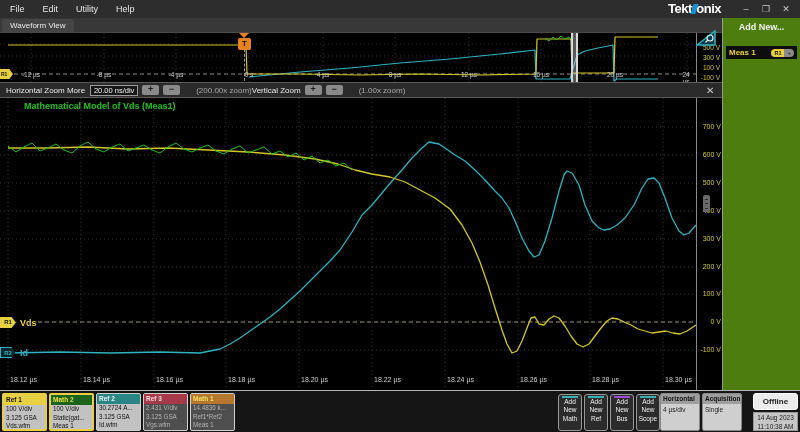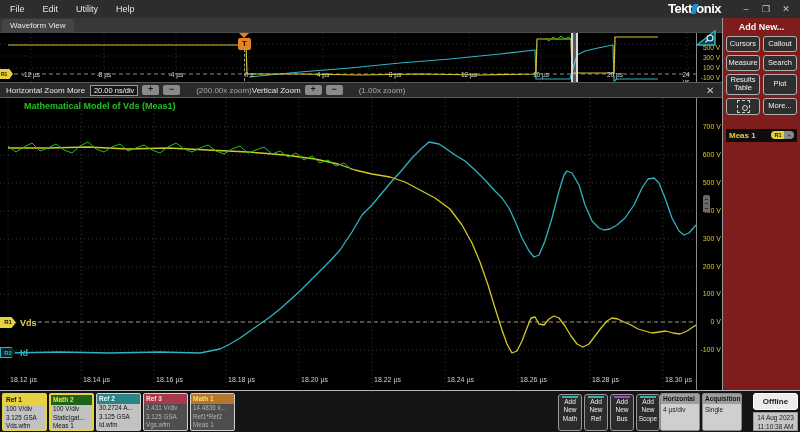--- a/index.html
+++ b/index.html
@@ -50,21 +50,21 @@
   .mp-ticks span { position:absolute; top:278px; color:#cfcfcf; font-size:7px; }
   .handle { position:absolute; left:0; display:flex; align-items:center; }
   .handle .pent { width:16px; height:11px; clip-path:polygon(0 0,72% 0,100% 50%,72% 100%,0 100%); font-size:6px; font-weight:bold; line-height:11px; text-align:center; }
   .handle .hlabel { font-size:9px; font-weight:bold; margin-left:4px; }
   .pent-r1 { background:#e8d043; color:#141400; }
   .pent-r2 { background:#06272b; color:#2fb3c2; border:1px solid #2fb3c2; }
   .splitter { position:absolute; left:703px; top:97px; width:7px; height:17px; background:#6a6a6a; border-radius:2px; display:flex; flex-direction:column; justify-content:space-evenly; align-items:center; }
   .splitter i { display:block; width:3px; height:1px; background:#2a2a2a; }
 
   
-  .rightpanel { position:absolute; left:722px; top:18px; width:78px; height:372px; background:#7f1d1d; border-left:1px solid #9a9a9a; }
+  .rightpanel { position:absolute; left:722px; top:18px; width:78px; height:372px; background:#4d7c0f; border-left:1px solid #9a9a9a; }
   .rp-title { color:#f5f5f5; font-size:9px; font-weight:bold; text-align:center; margin-top:4px; }
   .rp-grid { display:flex; flex-wrap:wrap; justify-content:center; gap:3px; margin-top:4px; padding:0 2px; }
   .rp-btn { width:34px; min-height:16px; background:#2e2e2e; border:1px solid #b0b0b0; border-radius:3px; color:#f0f0f0; font-size:7.5px; text-align:center; display:flex; align-items:center; justify-content:center; line-height:1.1; padding:1px 0; }
   .zoombox-icon { width:13px; height:13px; border:1px dashed #cfcfcf; position:relative; }
   .zoombox-icon i { position:absolute; right:1px; bottom:1px; width:6px; height:6px; border:1px solid #cfcfcf; border-radius:50%; }
   .meas-block { margin:14px 3px 0 3px; }
   .meas-head { background:#0d0d0d; height:13px; display:flex; align-items:center; justify-content:space-between; padding:0 3px; }
   .meas-name { color:#e8d043; font-size:8px; font-weight:bold; }
   .meas-pill { display:flex; height:8px; border-radius:4px; overflow:hidden; }
   .meas-pill .y { background:#e8d043; color:#141400; font-size:5.5px; line-height:8px; padding:0 3px; font-weight:bold; }
@@ -248,34 +248,20 @@
       </div>
     <div class="splitter">
         <i></i>
         <i></i>
         <i></i>
       </div>
   </div>
 
   <div class="rightpanel">
     <div class="rp-title">Add New...</div>
-    <div class="rp-grid" id="rpgrid">
-        <div class="rp-btn">Cursors</div>
-        <div class="rp-btn">Callout</div>
-        <div class="rp-btn">Measure</div>
-        <div class="rp-btn">Search</div>
-        <div class="rp-btn">Results Table</div>
-        <div class="rp-btn">Plot</div>
-        <div class="rp-btn">
-          <div class="zoombox-icon">
-            <i></i>
-          </div>
-        </div>
-        <div class="rp-btn">More...</div>
-      </div>
     <div class="meas-block">
       <div class="meas-head">
         <span class="meas-name">Meas 1</span>
         <span class="meas-pill">
           <span class="y">R1</span>
           <span class="g">+</span>
         </span>
       </div>
     </div>
   </div>

